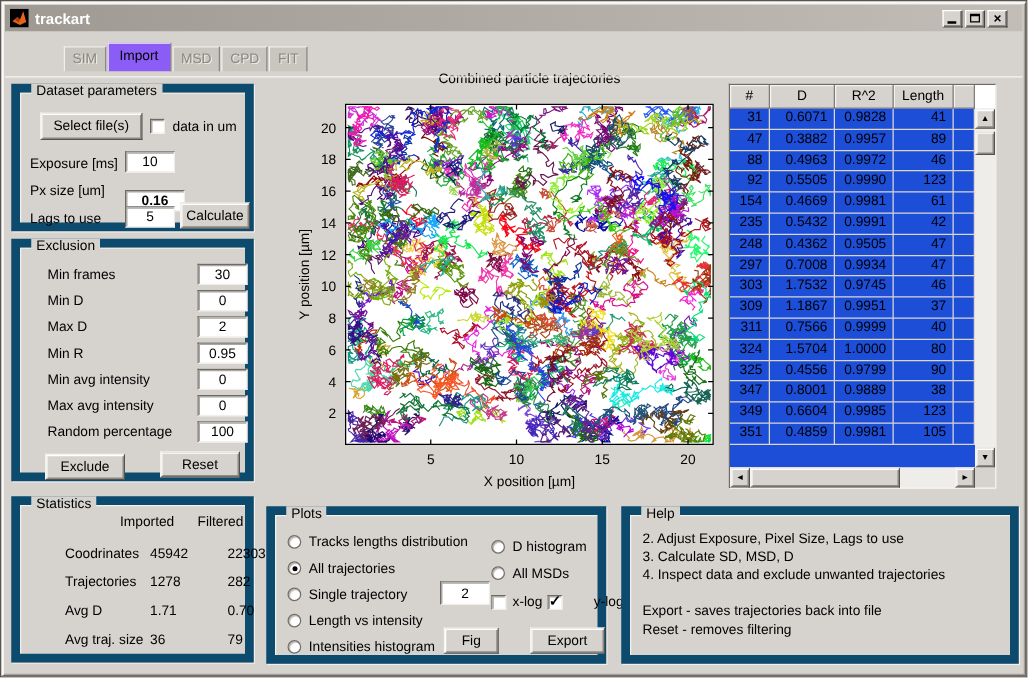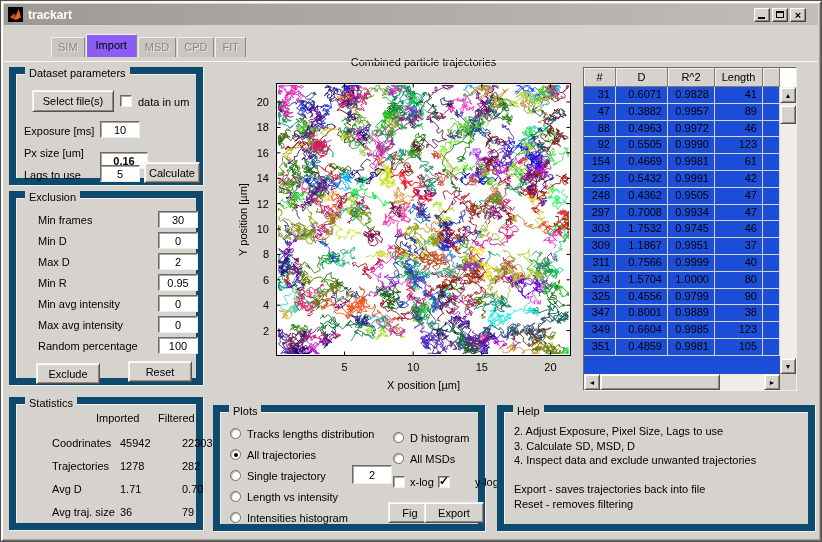--- a/index.html
+++ b/index.html
@@ -664,21 +664,21 @@
     <span class="radio" style="left:173px;top:41px;"></span>
     <span class="lbl" style="left:190px;top:41px;">All MSDs</span>
 
     <span class="checkbox" style="left:173px;top:64px;"></span>
     <span class="lbl" style="left:190px;top:64px;">x-log</span>
     <span class="checkbox" style="left:218px;top:64px;">
         <span class="check">✓</span>
       </span>
     <span class="lbl" style="left:235px;top:64px;margin-left:20px;">y-log</span>
 
-    <div class="btn" style="left:135px;top:90px;width:44px;height:21px;margin-left:33px;">Fig</div>
+    <div class="btn" style="left:135px;top:90px;width:44px;height:21px;">Fig</div>
     <div class="btn" style="left:204px;top:90px;width:60px;height:21px;">Export</div>
   </div>
 
   <div class="group" style="left:496px;top:404px;width:318px;height:126px;">
     <span class="legend">Help</span>
     <div style="position:absolute;left:10px;top:12px;right:6px;">
 
         <div class="help-line">2. Adjust Exposure, Pixel Size, Lags to use</div>
         <div class="help-line">3. Calculate SD, MSD, D</div>
         <div class="help-line">4. Inspect data and exclude unwanted trajectories</div>

